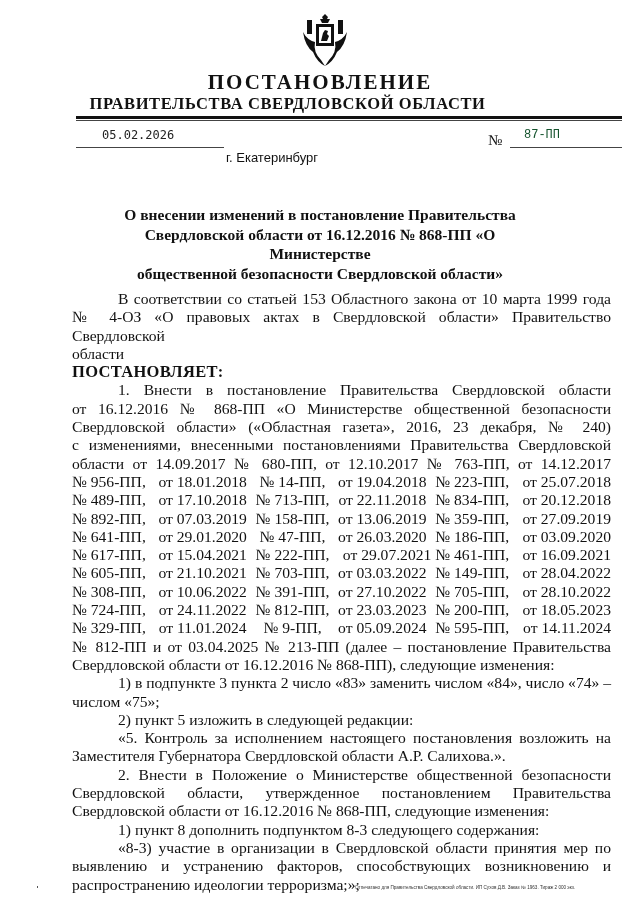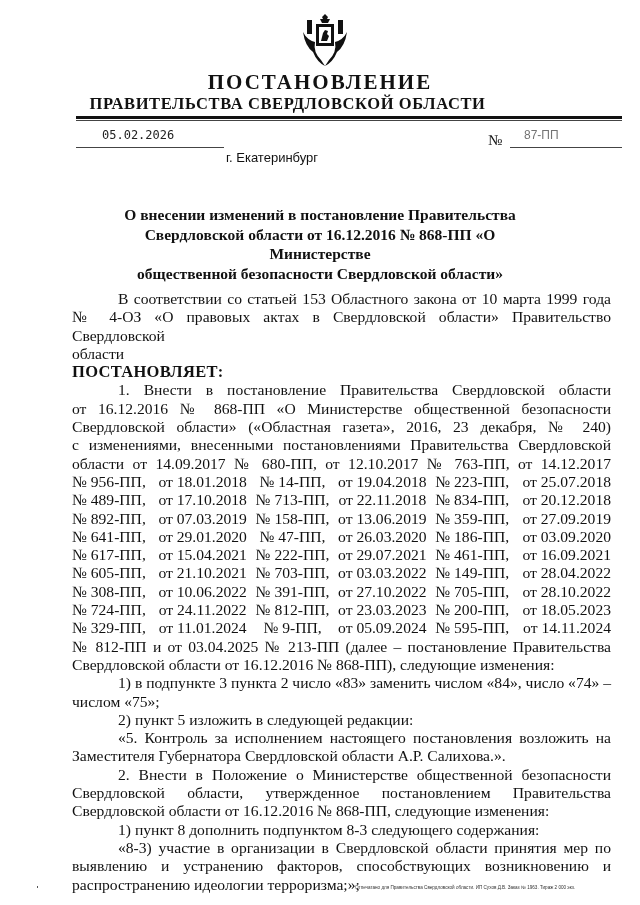--- a/index.html
+++ b/index.html
@@ -14,21 +14,21 @@
     font-family: "Liberation Serif", serif; font-weight: bold; font-size: 16.5px; letter-spacing: 0.6px; }
 
   .rule-thick { position: absolute; left: 76px; width: 546px; top: 116px; height: 3px; background: #111; }
   .rule-thin  { position: absolute; left: 76px; width: 546px; top: 120px; height: 1px; background: #444; }
 
   .date-field { position: absolute; left: 76px; top: 125px; width: 148px; height: 22px; border-bottom: 1px solid #444; }
   .date-value { position: absolute; left: 26px; top: 3px; font-family: "DejaVu Sans Mono", monospace; font-size: 12px; color: #222; }
 
   .num-sign { position: absolute; left: 488px; top: 132px; font-family: "Liberation Serif", serif; font-size: 15px; }
   .num-field { position: absolute; left: 510px; top: 125px; width: 112px; height: 22px; border-bottom: 1px solid #444; }
-  .num-value { position: absolute; left: 14px; top: 3px; font-family: Liberation Sans, sans-serif; font-size: 12px; color: #737373; }
+  .num-value { position: absolute; left: 14px; top: 3px; font-family: Liberation Mono, monospace; font-size: 12px; color: #14532d; }
 
   .city { position: absolute; left: 0; width: 544px; top: 150px; text-align: center;
     font-family: "Liberation Sans", sans-serif; font-size: 13px; }
 
   .heading { position: absolute; left: 100px; width: 440px; top: 205px; text-align: center;
     font-family: "Liberation Serif", serif; font-weight: bold; font-size: 15.5px; line-height: 19.5px; }
 
   .body-text { position: absolute; left: 72px; width: 539px; top: 290px;
     font-family: "Liberation Serif", serif; font-size: 15.6px; line-height: 18.3px; }
   .body-text p { margin: 0; text-align: justify; text-align-last: auto; }
@@ -129,21 +129,21 @@
             <td style="text-align: center;">от 29.01.2020</td>
             <td style="text-align: center;">№ 47-ПП,</td>
             <td style="text-align: center;">от 26.03.2020</td>
             <td style="text-align: center;">№ 186-ПП,</td>
             <td style="text-align: right;">от 03.09.2020</td>
           </tr>
           <tr>
             <td style="text-align: left;">№ 617-ПП,</td>
             <td style="text-align: center;">от 15.04.2021</td>
             <td style="text-align: center;">№ 222-ПП,</td>
-            <td style="text-align: center;">от 29.07.2021</td>
+            <td style="text-align: right;">от 29.07.2021</td>
             <td style="text-align: center;">№ 461-ПП,</td>
             <td style="text-align: right;">от 16.09.2021</td>
           </tr>
           <tr>
             <td style="text-align: left;">№ 605-ПП,</td>
             <td style="text-align: center;">от 21.10.2021</td>
             <td style="text-align: center;">№ 703-ПП,</td>
             <td style="text-align: center;">от 03.03.2022</td>
             <td style="text-align: center;">№ 149-ПП,</td>
             <td style="text-align: right;">от 28.04.2022</td>

